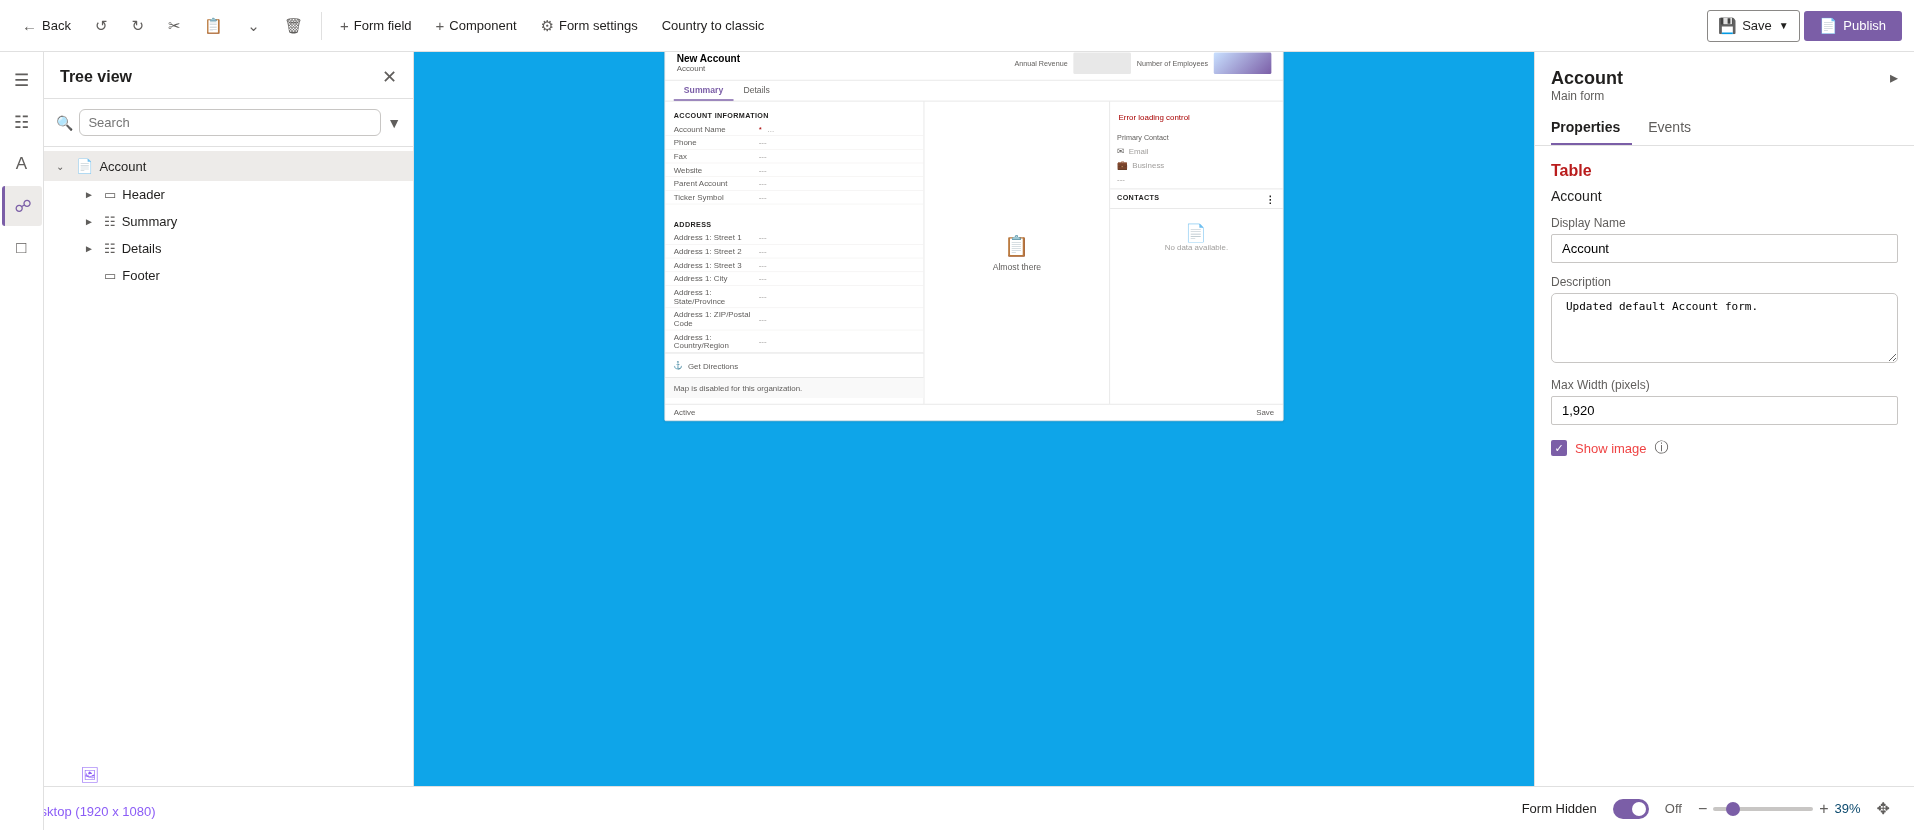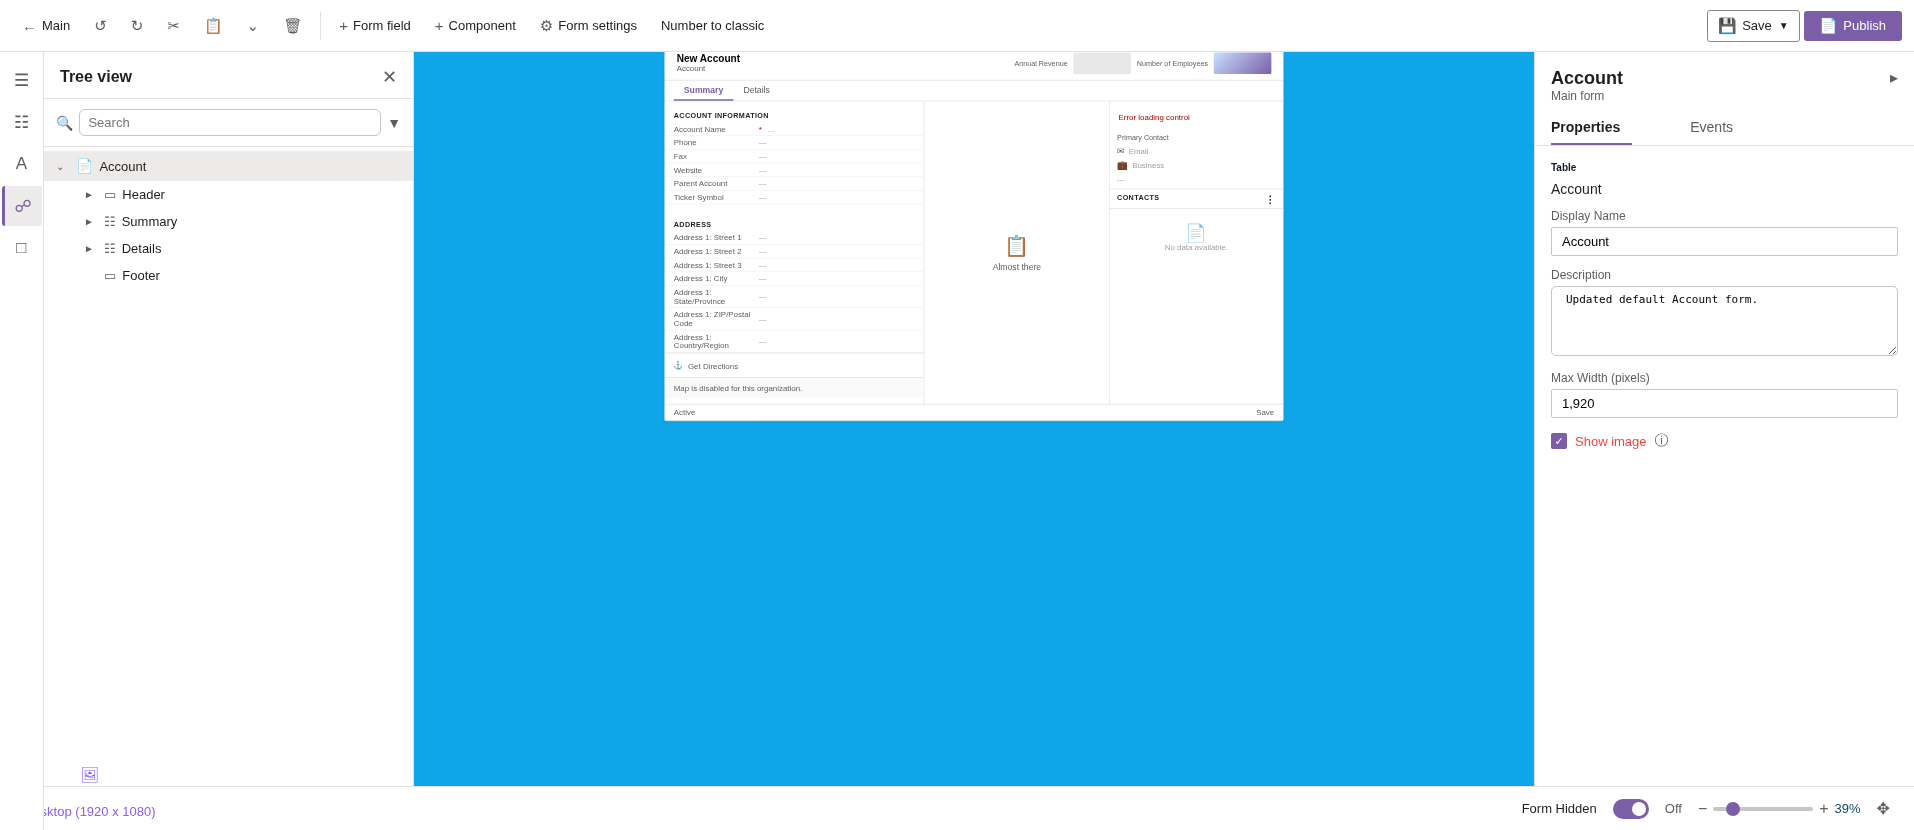--- a/index.html
+++ b/index.html
@@ -150,28 +150,28 @@
       width: 380px; background: #fff; border-left: 1px solid #e0e0e0;
       display: flex; flex-direction: column; flex-shrink: 0;
     }
     .right-panel-header {
       display: flex; align-items: flex-start; justify-content: space-between;
       padding: 16px 16px 8px;
     }
     .rp-title { font-size: 18px; font-weight: 600; color: #201f1e; }
     .rp-subtitle { font-size: 12px; color: #605e5c; }
     .rp-expand { background: none; border: none; cursor: pointer; font-size: 16px; color: #605e5c; }
-    .rp-tabs { display: flex; border-bottom: 1px solid #e0e0e0; padding: 0 16px; gap: 42px; }
+    .rp-tabs { display: flex; border-bottom: 1px solid #e0e0e0; padding: 0 16px; }
     .rp-tab {
       padding: 8px 12px 8px 0; margin-right: 16px; font-size: 14px; cursor: pointer;
       border-bottom: 2px solid transparent; color: #605e5c;
     }
     .rp-tab.active { border-bottom: 2px solid #7b5ea7; color: #201f1e; font-weight: 600; }
     .rp-body { flex: 1; padding: 16px; overflow-y: auto; }
-    .rp-section-title { font-size: 10px; font-weight: 600; color: #0f172a; margin-bottom: 8px; }
+    .rp-section-title { font-size: 16px; font-weight: 600; color: #b91c1c; margin-bottom: 8px; }
     .rp-field-label { font-size: 12px; color: #605e5c; margin-bottom: 4px; margin-top: 12px; }
     .rp-input {
       width: 100%; border: 1px solid #c8c6c4; border-radius: 2px;
       padding: 6px 10px; font-size: 13px; outline: none;
     }
     .rp-textarea {
       width: 100%; border: 1px solid #c8c6c4; border-radius: 5px;
       padding: 6px 14px; font-size: 11px; resize: vertical; min-height: 70px; outline: none;
     }
     .rp-checkbox-row { display: flex; align-items: center; gap: 8px; margin-top: 14px; }
@@ -197,21 +197,21 @@
       font-size: 17px; color: #605e5c;
     }
     .li-btn.active { background: #edebe9; color: #7b5ea7; border-left: 3px solid #7b5ea7; }
   </style>
 </head>
 <body>
 
 <div class="toolbar">
   <button class="toolbar-btn">
     <span class="icon">←</span>
-    <span>Main</span>
+    <span>Back</span>
   </button>
   <button class="toolbar-btn">
     <span class="icon">↺</span>
   </button>
   <button class="toolbar-btn">
     <span class="icon">↻</span>
   </button>
   <button class="toolbar-btn">
     <span class="icon">✂</span>
   </button>
@@ -231,21 +231,21 @@
   </button>
   <button class="toolbar-btn">
     <span class="icon">+</span>
     <span>Component</span>
   </button>
   <button class="toolbar-btn">
     <span class="icon">⚙</span>
     <span>Form settings</span>
   </button>
   <button class="toolbar-btn">
-    <span>Number to classic</span>
+    <span>Country to classic</span>
   </button>
   <div class="toolbar-spacer"></div>
   <button class="toolbar-btn save-btn">
     <span class="icon">💾</span>
     <span>Save</span>
     <span class="dropdown-arrow">▼</span>
   </button>
   <button class="toolbar-btn publish-btn">
     <span class="icon">📄</span>
     <span>Publish</span>

